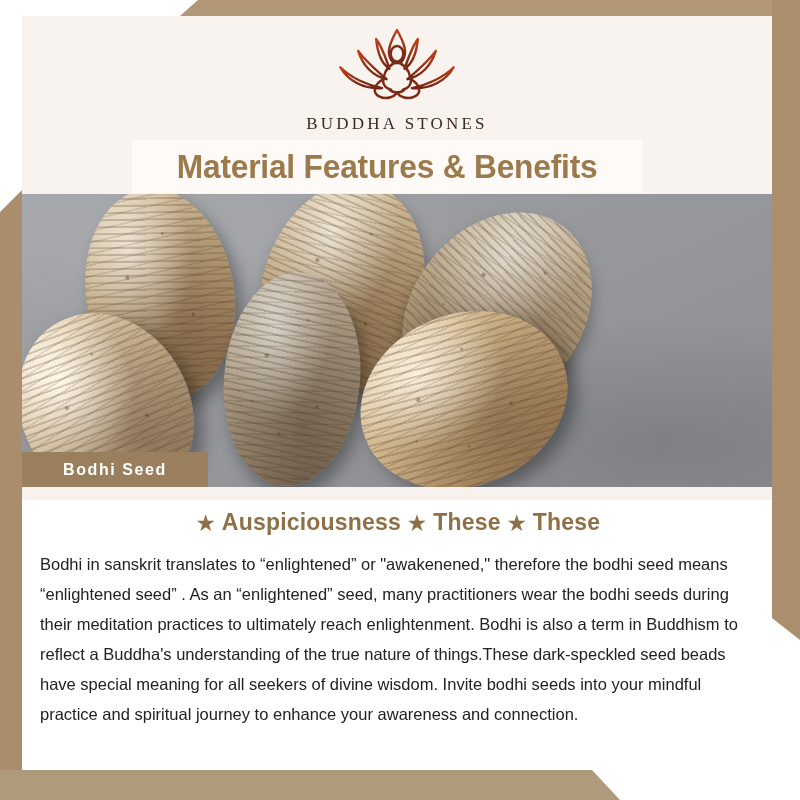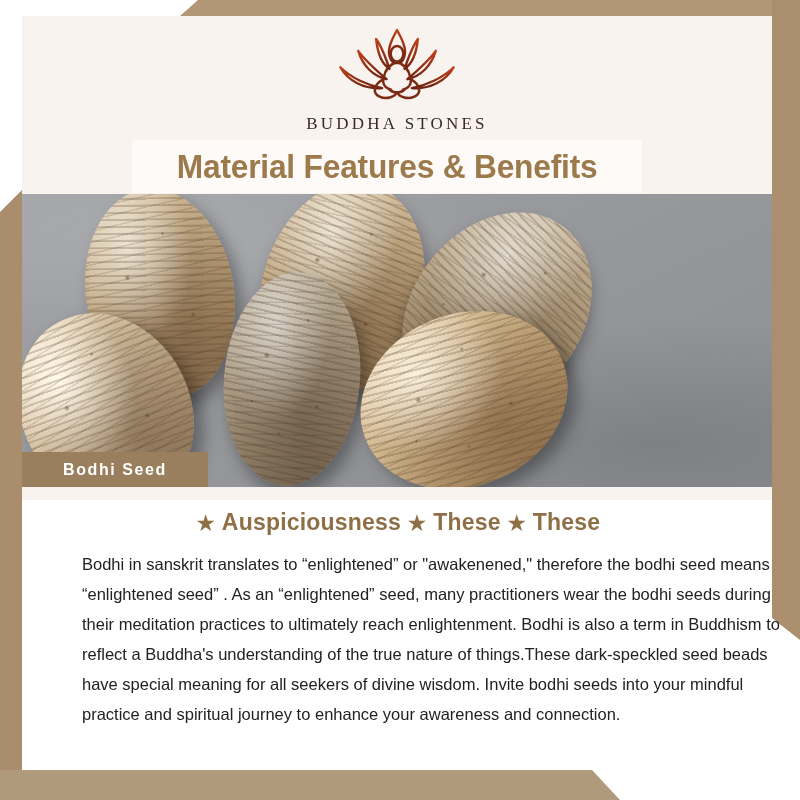--- a/index.html
+++ b/index.html
@@ -240,21 +240,20 @@
   .body-copy {
     position: absolute;
     left: 18px;
     top: 62px;
     width: 716px;
     font-size: 16.5px;
     line-height: 30px;
     color: #222222;
     font-weight: 400;
     text-align: left;
-    margin-left: 42px;
   }
 </style>
 </head>
 <body>
 
 <div id="poster">
 
   <div class="page-bg"></div>
 
   <div class="band band-top"></div>

